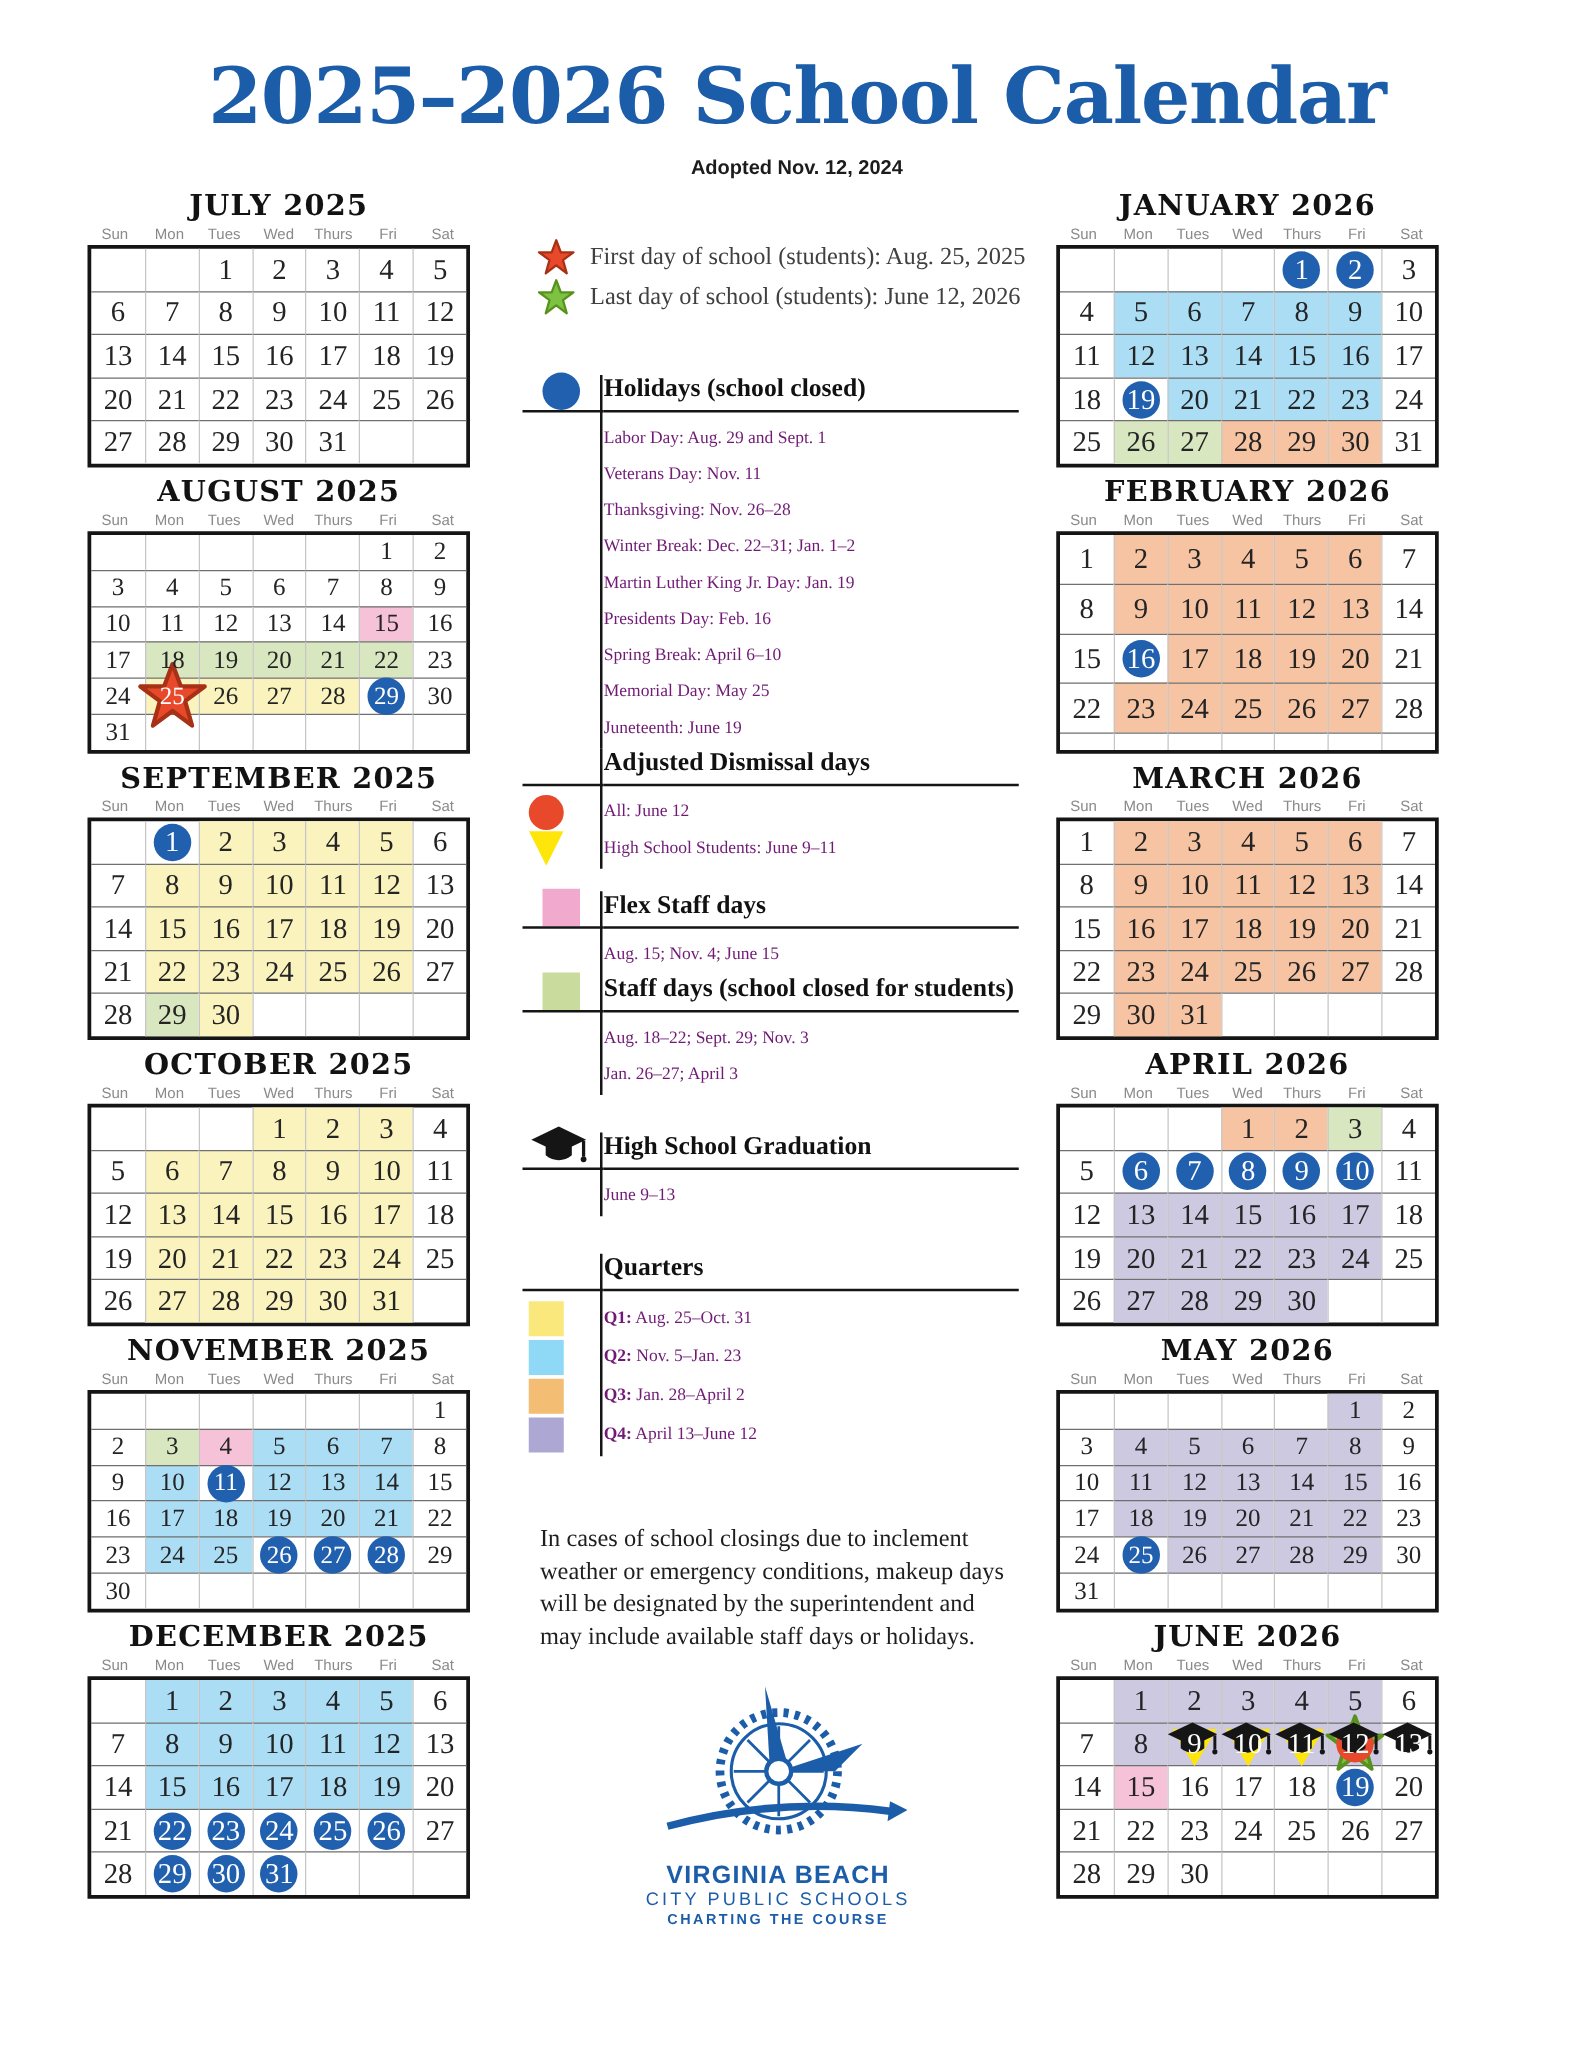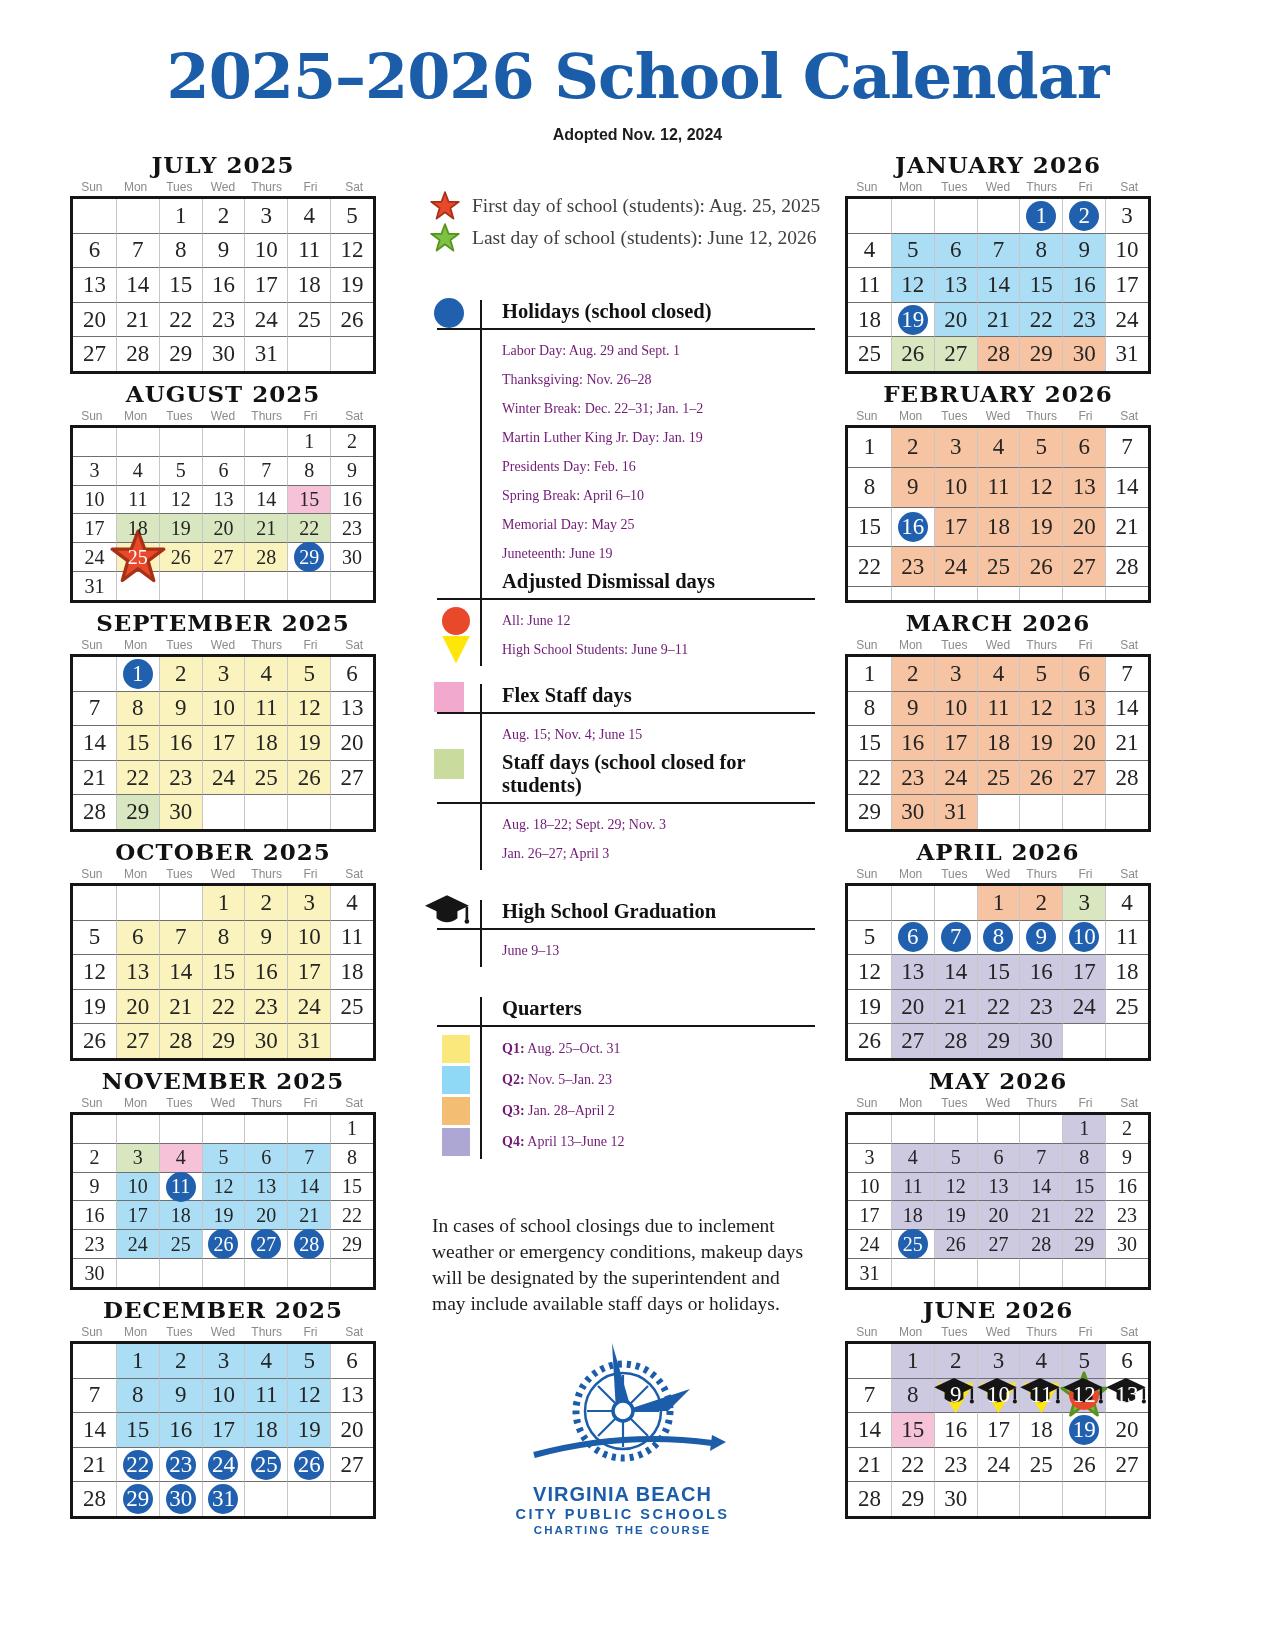--- a/index.html
+++ b/index.html
@@ -44,42 +44,42 @@
   .m-first-day-star{width:56px;height:56px;z-index:2;}
   .m-last-day-star{width:48px;height:48px;z-index:1;}
   .m-hs-triangle{width:36px;height:30px;z-index:1;top:58%;}
   .m-grad-cap{width:42px;height:32px;z-index:2;top:42%;left:47%;}
   
   .col-mid{position:absolute;left:430px;top:190px;width:385px;}
   .star-line{position:relative;height:32px;display:flex;align-items:center;}
   .star-ic{width:30px;height:30px;margin-right:12px;flex:0 0 auto;}
   .star-txt{font-size:19.5px;color:#404040;white-space:nowrap;}
   .legend-sec{position:relative;padding-left:50px;}
-  .sec-body{border-left:2px solid #151515;padding-left:20px;padding-bottom:2px;}
+  .sec-body{border-left:2px solid #151515;padding-left:1px;padding-bottom:2px;}
   .sec-head{font-family:"Liberation Serif",serif;font-weight:700;font-size:20.5px;color:#111;
     border-bottom:2px solid #151515;padding-bottom:5px;margin-bottom:6px;position:relative;}
   .sec-head::after{content:"";position:absolute;left:-65px;bottom:-2px;width:65px;
     border-bottom:2px solid #151515;}
   .sec-icon{position:absolute;left:4px;top:-2px;width:30px;height:30px;}
   .sec-grad .sec-icon{width:46px;height:36px;left:-6px;top:-6px;}
   .sec-item{position:relative;font-size:14px;line-height:29px;color:#701a75;white-space:nowrap;}
   .sec-quarters .sec-item{line-height:31px;}
   .item-icon{position:absolute;left:-60px;top:50%;transform:translateY(-50%);
     width:28px;height:28px;}
   .item-bold{font-weight:700;}
   .sec-holidays{margin-top:46px;} .sec-dismissal{}
   .sec-flex{margin-top:18px;} .sec-staff{}
   .sec-grad{margin-top:30px;} .sec-quarters{margin-top:30px;}
   
   .note{margin:54px 0 0 2px;width:372px;font-size:19.5px;line-height:26px;color:#1e1e1e;}
   .logo{margin-top:22px;text-align:center;color:var(--title_blue);
     font-family:"Liberation Sans",sans-serif;}
   .logo svg{display:block;margin:0 auto;}
   .logo-l1{font-size:20px;font-weight:800;letter-spacing:1px;margin-top:-4px;}
-  .logo-l2{font-size:14.5px;font-weight:700;letter-spacing:2.5px;}
+  .logo-l2{font-size:14.5px;font-weight:400;letter-spacing:2.5px;}
   .logo-l3{font-size:11.5px;font-weight:700;letter-spacing:2px;margin-top:2px;}
 </style>
 </head>
 <body>
 
 <div class="page">
   <h1 class="main-title">2025–2026 School Calendar</h1>
   <div class="subtitle">Adopted Nov. 12, 2024</div>
 
   <div class="col-cal col-left">
@@ -798,20 +798,21 @@
         </div>
       </div>
     <div id="legend-host">
         <div class="legend-sec sec-holidays">
           <span class="sec-icon">
             <span class="leg icon-circle" style="background: var(--holiday); width: 100%; height: 100%; display: block;"></span>
           </span>
           <div class="sec-body">
             <div class="sec-head">Holidays (school closed)</div>
             <div class="sec-item"><span class="item-text">Labor Day: Aug. 29 and Sept. 1</span></div>
+            <div class="sec-item"><span class="item-text">Veterans Day: Nov. 11</span></div>
             <div class="sec-item"><span class="item-text">Thanksgiving: Nov. 26–28</span></div>
             <div class="sec-item"><span class="item-text">Winter Break: Dec. 22–31; Jan. 1–2</span></div>
             <div class="sec-item"><span class="item-text">Martin Luther King Jr. Day: Jan. 19</span></div>
             <div class="sec-item"><span class="item-text">Presidents Day: Feb. 16</span></div>
             <div class="sec-item"><span class="item-text">Spring Break: April 6–10</span></div>
             <div class="sec-item"><span class="item-text">Memorial Day: May 25</span></div>
             <div class="sec-item"><span class="item-text">Juneteenth: June 19</span></div>
           </div>
         </div>
         <div class="legend-sec sec-dismissal">

